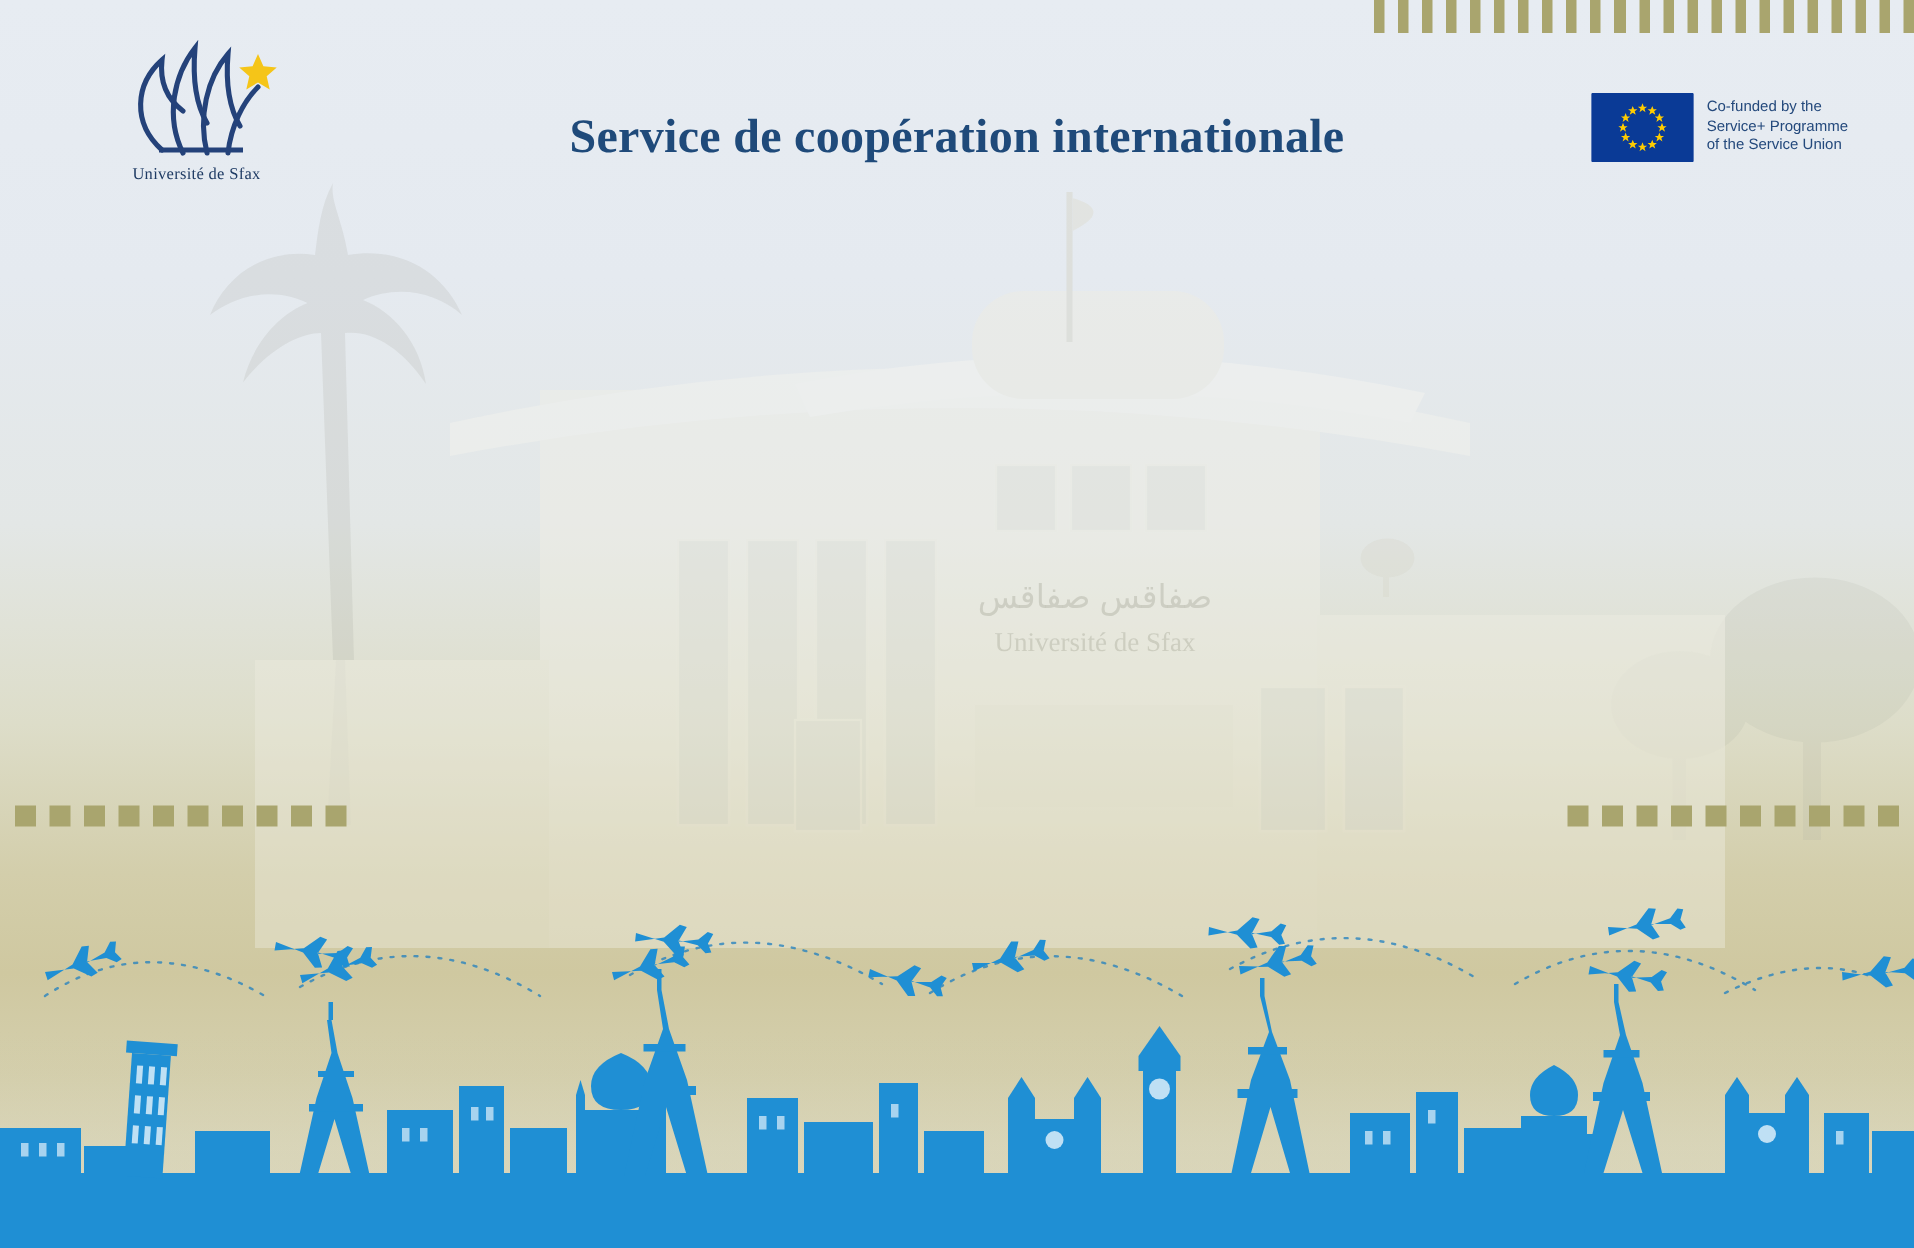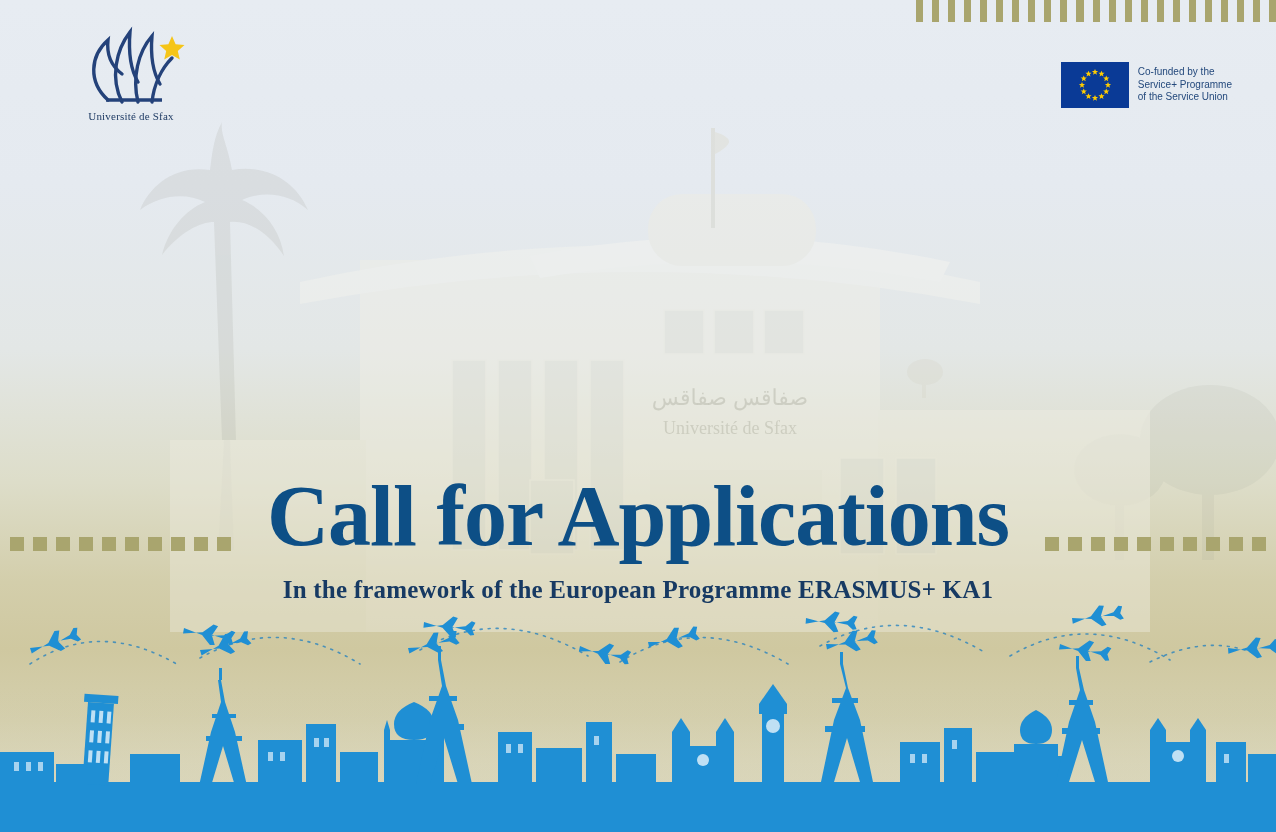--- a/index.html
+++ b/index.html
@@ -279,20 +279,21 @@
             <path d="M40 78 h56"></path>
           </g>
           <g fill="#f5c518">
             <path d="M106 14 l3.6 8.2 8.9 .8 -6.7 5.9 2 8.7 -7.8 -4.6 -7.8 4.6 2 -8.7 -6.7 -5.9 8.9 -.8 z"></path>
           </g>
         </svg>
       </div>
       <div class="caption">Université de Sfax</div>
     </div>
 
+    <div class="header-title">Service de coopération internationale</div>
 
     <div class="eu-badge">
       <div class="eu-flag">
         <svg width="68" height="46" viewBox="0 0 68 46">
           <rect width="68" height="46" fill="#0a3a96"></rect>
           <g fill="#ffcc00">
             <g transform="translate(34,23)">
               <g transform="translate(0,-13)">
                   <polygon points="0,-3.1 0.9,-0.9 3.1,-0.9 1.3,0.5 2,2.8 0,1.4 -2,2.8 -1.3,0.5 -3.1,-0.9 -0.9,-0.9"></polygon>
                 </g>
@@ -359,24 +360,20 @@
       <i></i>
       <i></i>
       <i></i>
       <i></i>
       <i></i>
       <i></i>
       <i></i>
       <i></i>
   </div>
 
-  <div class="title-block">
-    <div class="main-title">Call for Applications</div>
-    <div class="subtitle">In the framework of the European Programme ERASMUS+ KA1</div>
-  </div>
 
   <div class="skyline">
     <div class="haze"></div>
     <svg width="1276" height="230" viewBox="0 0 1276 230" style="position:absolute;left:0;bottom:0">
 
       <g stroke="#1f7fc0" stroke-width="1.6" fill="none" stroke-dasharray="2 6" stroke-linecap="round" opacity="0.75">
         <path d="M30 62 q70 -46 150 2"></path>
         <path d="M200 56 q78 -44 160 6"></path>
         <path d="M420 48 q80 -46 168 6"></path>
         <path d="M620 60 q80 -50 168 2"></path>

